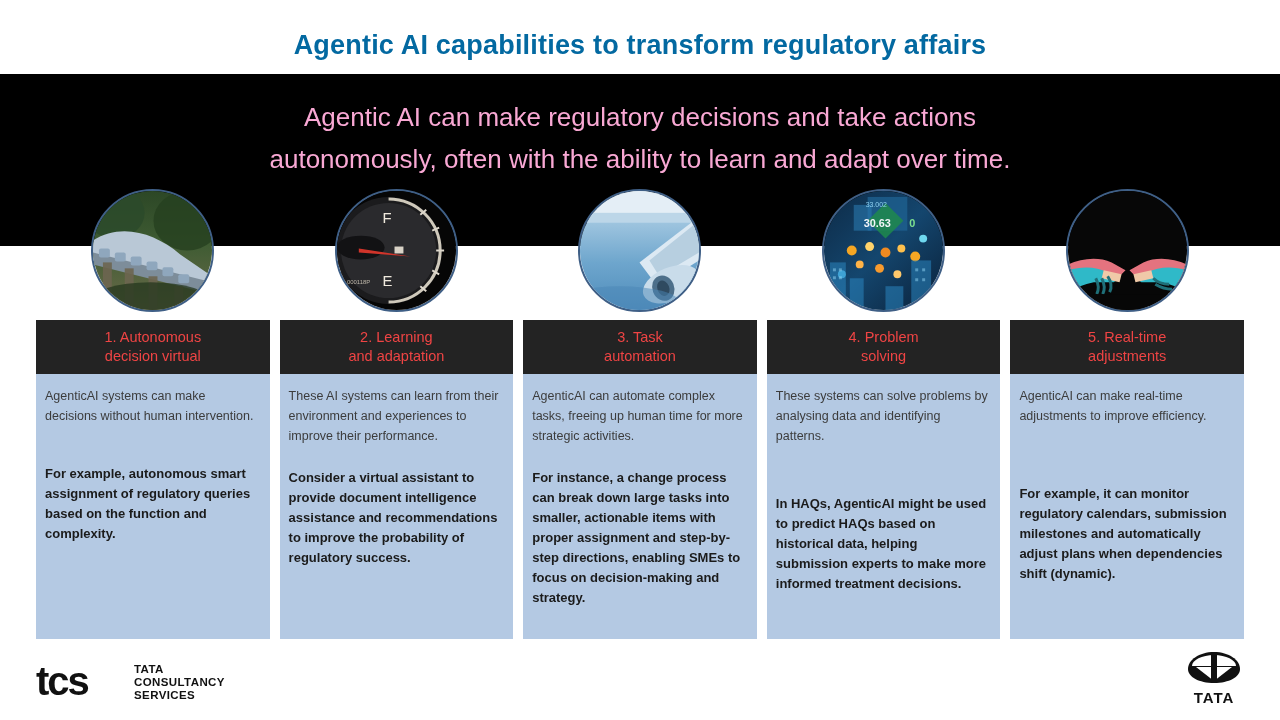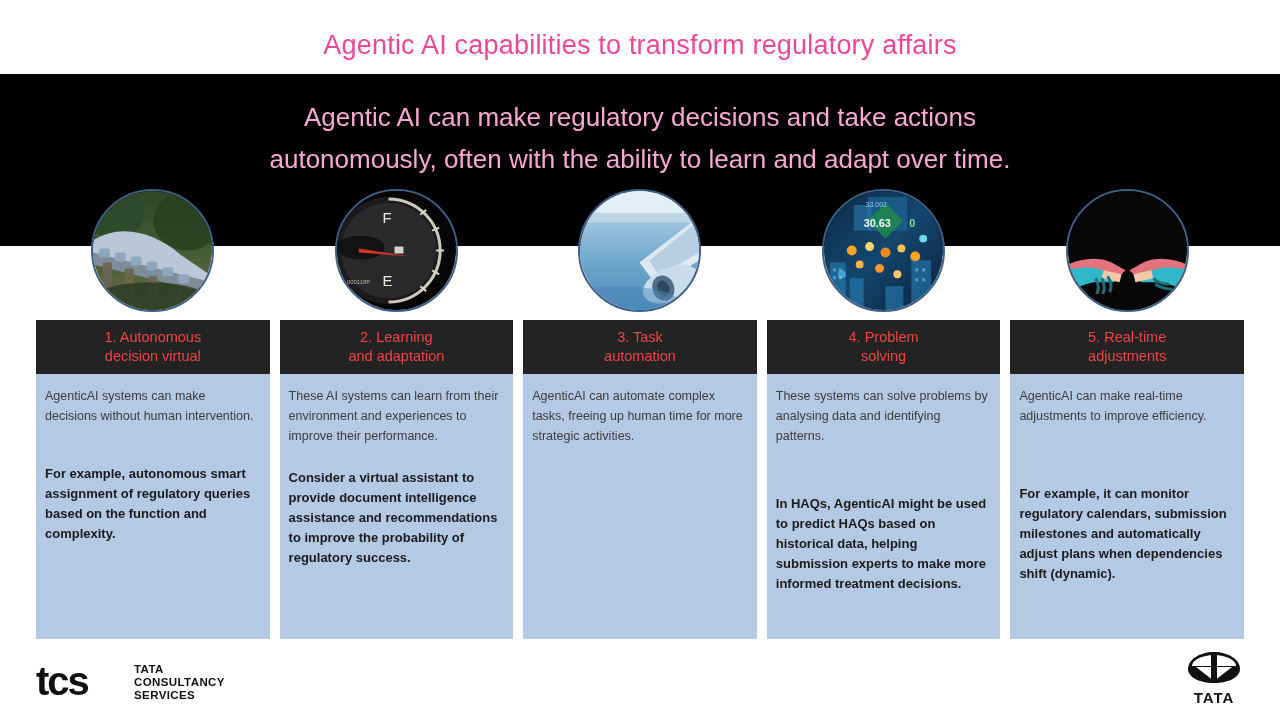--- a/index.html
+++ b/index.html
@@ -18,23 +18,23 @@
   
   .slide-title {
     position: absolute;
     left: 0;
     top: 0;
     width: 1280px;
     height: 90px;
     display: flex;
     align-items: center;
     justify-content: center;
-    color: #ec4899;
+    color: #0369a1;
     font-size: 27px;
-    font-weight: 400;
+    font-weight: 700;
     letter-spacing: 0.2px;
     white-space: nowrap;
   }
 
   
   .banner {
     position: absolute;
     left: 0;
     top: 74px;
     width: 1280px;
@@ -281,20 +281,21 @@
           <ellipse cx="40" cy="112" rx="60" ry="16" fill="#4a86b5" opacity="0.5"></ellipse>
         </svg>
       </div>
     </div>
     <div class="card-head">
       <span class="ln">3. Task</span>
       <span class="ln">automation</span>
     </div>
     <div class="card-body">
       <div class="card-desc">AgenticAI can automate complex tasks, freeing up human time for more strategic activities.</div>
+      <div class="card-example">For instance, a change process can break down large tasks into smaller, actionable items with proper assignment and step-by-step directions, enabling SMEs to focus on decision-making and strategy.</div>
     </div>
   </div>
 
   <div class="card card-4">
     <div class="card-photo-wrap">
       <div class="card-photo">
         <svg viewBox="0 0 120 120" preserveAspectRatio="none" aria-hidden="true">
           <defs>
             <linearGradient id="g4a" x1="0" y1="0" x2="1" y2="1">
               <stop offset="0" stop-color="#0d2a46"></stop>

